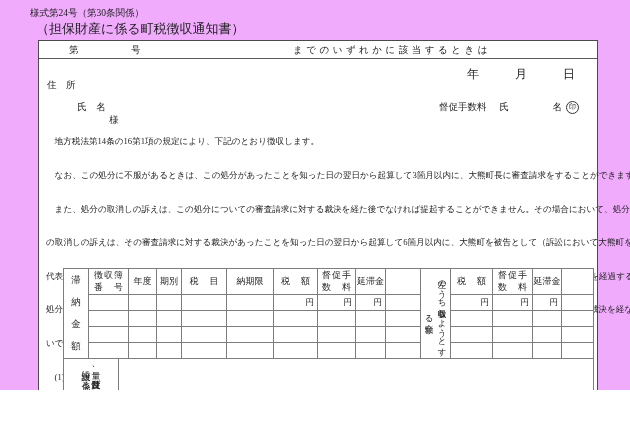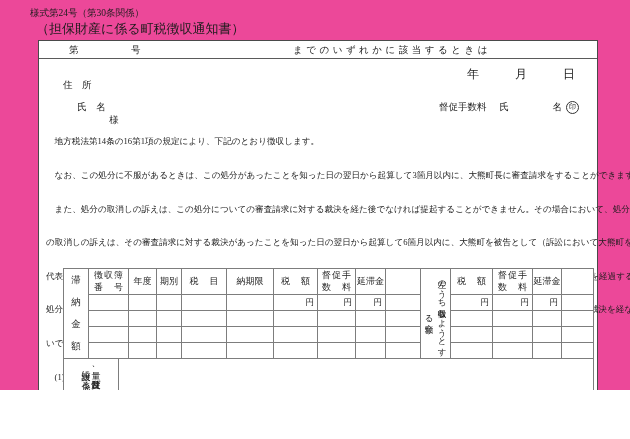--- a/index.html
+++ b/index.html
@@ -1,32 +1,32 @@
 <!DOCTYPE html>
 <html><head>
 <meta charset="utf-8">
 <style>
   html,body{margin:0;padding:0;}
   .page{
-    position:relative; width:630px; height:390px; background:#ec4899;
+    position:relative; width:630px; height:390px; background:#f0abfc;
     font-family:"Liberation Serif","DejaVu Serif",serif; color:#1c1c1c;
     overflow:hidden;
   }
   .form-no{position:absolute; left:30px; top:7px; font-size:9.5px;}
   .form-sub{position:absolute; left:36px; top:20px; font-size:13px;}
   .sheet{
     position:absolute; left:38px; top:40px; width:558px; height:375px;
     border:1px solid #4a4a4a; background:#fff;
   }
   .title-row{position:absolute; top:0; left:0; right:0; height:17px; border-bottom:1px solid #5a5a5a; font-size:9.5px;}
   .no-pre{position:absolute; left:30px; top:3px;}
   .no-suf{position:absolute; left:92px; top:3px;}
   .doc-title{position:absolute; left:254px; top:3px; letter-spacing:3.5px; font-size:9.5px; white-space:nowrap;}
   .date-line{position:absolute; top:25px; right:22px; font-size:12px; white-space:pre;}
-  .addr-line{position:absolute; left:24px; top:38px; font-size:9.5px; white-space:pre;}
+  .addr-line{position:absolute; left:8px; top:38px; font-size:9.5px; white-space:pre;}
   .name-line{position:absolute; left:24px; top:50px; font-size:9.5px; white-space:pre;}
   .name-line .sama{margin-left:32px;}
   .mayor-line{position:absolute; left:0; right:18px; top:60px; display:flex; align-items:center; font-size:9.5px;}
   .mayor-line .m-title{margin-left:400px;}
   .mayor-line .m-sei{margin-left:13px;}
   .mayor-line .m-mei{margin-left:auto;}
   .seal{display:inline-flex; align-items:center; justify-content:center;
     width:11px; height:11px; border:1px solid #333; border-radius:50%;
     font-size:7px; line-height:1; margin-left:4px;}
   .body-text{position:absolute; left:7px; top:73px; width:548px;

